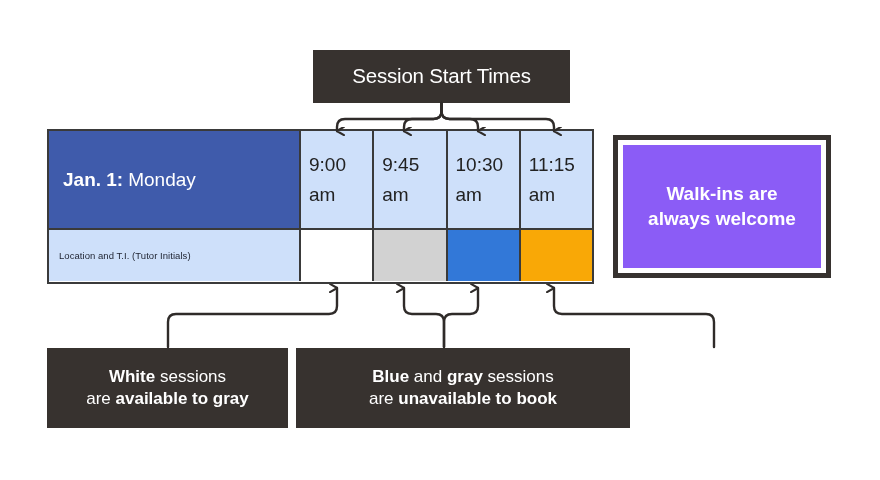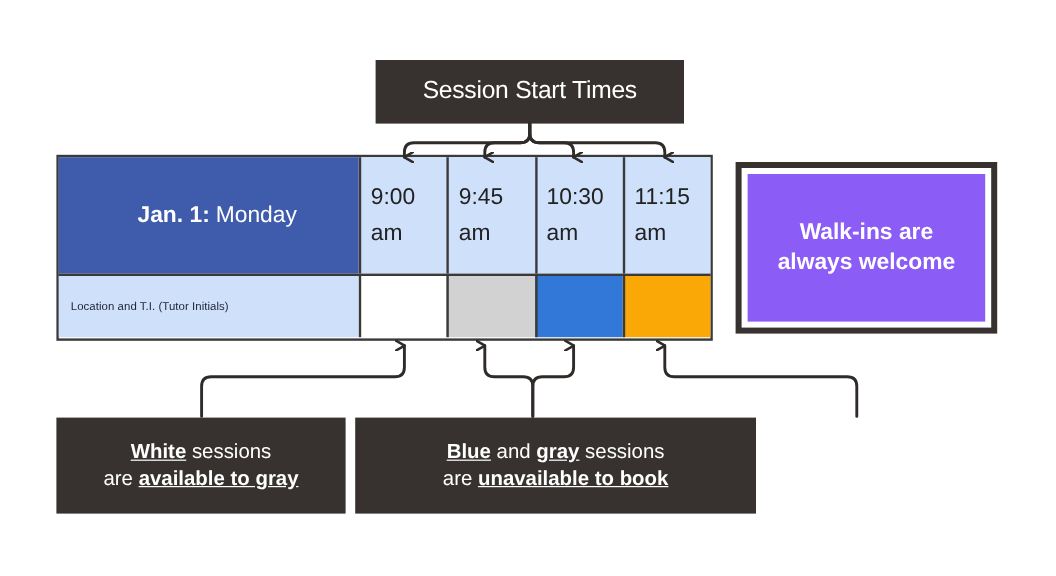--- a/index.html
+++ b/index.html
@@ -92,21 +92,20 @@
   .day-cell {
     width: 250px;
     flex: 0 0 250px;
     background: #3f5bab;
     color: #ffffff;
     display: flex;
     align-items: center;
     padding-left: 14px;
     box-sizing: border-box;
     font-size: 19px;
-    justify-content: center;
   }
   .day-cell .day-date { font-weight: bold; }
   .day-cell .day-name { font-weight: normal; padding-left: 5px; }
 
   .loc-cell {
     width: 250px;
     flex: 0 0 250px;
     background: #cee0fa;
     color: #1d2230;
     display: flex;
@@ -138,21 +137,21 @@
   }
   .slot-white { background: #ffffff; }
   .slot-gray  { background: #d2d2d2; }
   .slot-blue  { background: #3278d8; }
   .slot-gold  { background: #f9a806; }
 
   
   #legend-white { left: 47px;  top: 348px; width: 241px; height: 80px; font-size: 17px; }
   #legend-blue  { left: 296px; top: 348px; width: 334px; height: 80px; font-size: 17px; }
   #legend-gold  { left: 601px; top: 348px; width: 229px; height: 80px; font-size: 17px; }
-  .legend-text b { font-weight: bold; text-decoration: underline; }
+  .legend-text b { font-weight: bold; }
   .legend-text { padding: 0 8px; }
 
   
   #connectors {
     position: absolute;
     left: 0;
     top: 0;
     width: 880px;
     height: 480px;
     pointer-events: none;

